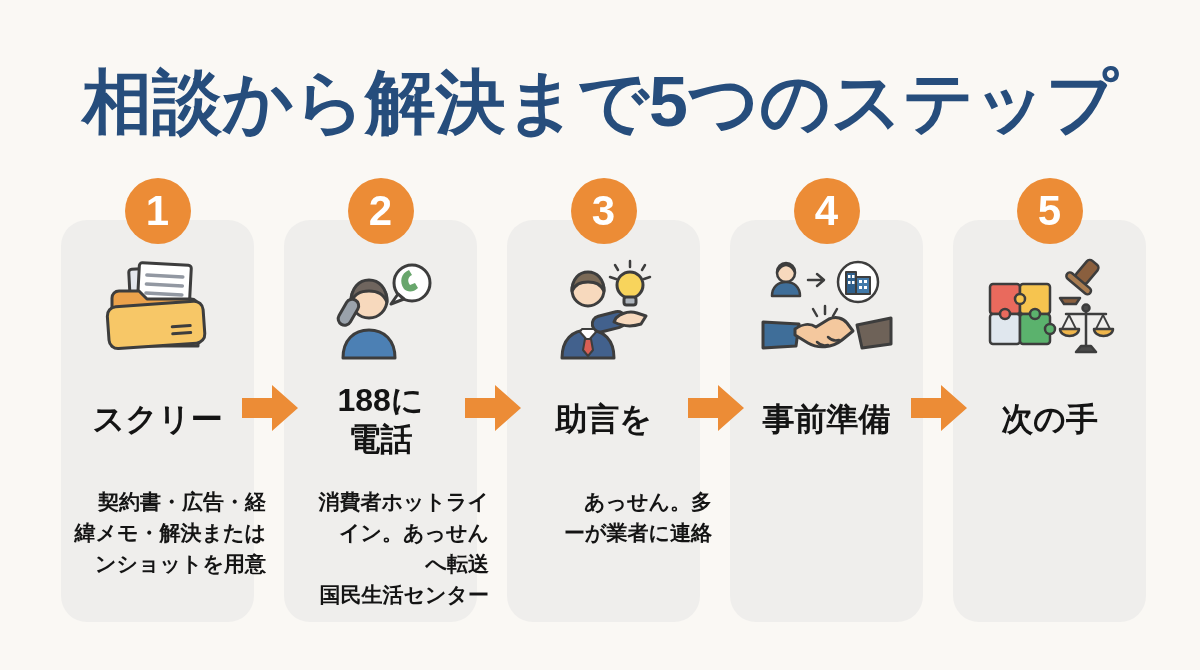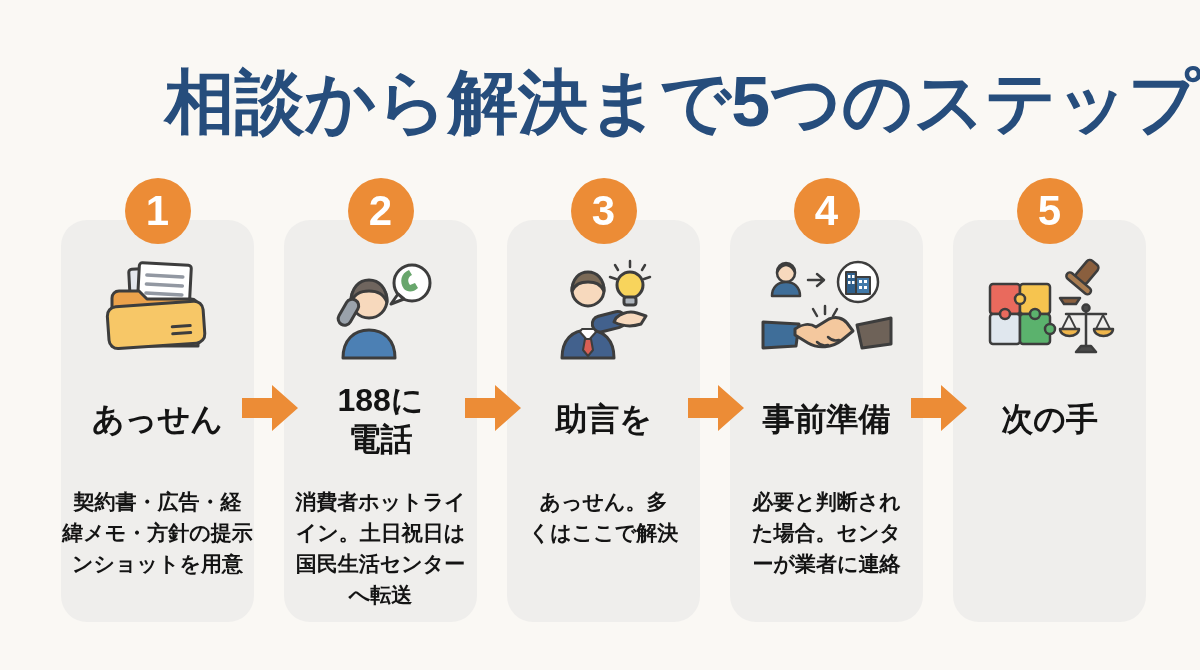--- a/index.html
+++ b/index.html
@@ -6,21 +6,21 @@
   html,body { width:1200px; height:670px; }
   body {
     position:relative; overflow:hidden;
     background:var(--page-bg,#faf8f4);
     font-family:"Liberation Sans","DejaVu Sans",sans-serif;
     color:var(--text,#141414);
   }
   .stage { position:absolute; inset:0; }
   .title {
     position:absolute; top:56px; left:0; width:1200px;
-    text-align:right; font-size:70px; line-height:92px;
+    text-align:center; font-size:70px; line-height:92px;
     font-weight:900; color:var(--navy,#264d7c); letter-spacing:0;
     white-space:nowrap;
   }
   .card {
     position:absolute; top:220px; width:193px; height:402px;
     background:var(--card-bg,#efeeec); border-radius:26px;
   }
   .badge {
     position:absolute; top:-42px; left:50%; transform:translateX(-50%);
     width:66px; height:66px; border-radius:50%;
@@ -33,22 +33,22 @@
     width:132px; height:110px;
     display:flex; align-items:center; justify-content:center;
   }
   .heading {
     position:absolute; top:152px; left:0; width:100%; height:96px;
     display:flex; flex-direction:column; align-items:center; justify-content:center;
     font-size:32px; font-weight:900; line-height:1.22; text-align:center;
     color:#141414; white-space:nowrap;
   }
   .desc {
-    position:absolute; top:266px; left:0; width:100%;
-    font-size:21px; font-weight:700; line-height:31px; text-align:center;
+    position:absolute; top:266px; left:12px; width:100%;
+    font-size:21px; font-weight:700; line-height:31px; text-align:right;
     color:#141414; white-space:nowrap;
   }
   .dline { display:block; }
   .arrow { position:absolute; top:385px; width:56px; height:46px; z-index:5; }
   .arrow polygon { fill:var(--accent,#ec8c36); }
 </style>
 </head>
 <body>
 
 <div class="stage">
@@ -75,25 +75,25 @@
           <path d="M20 40 c0-4 3-7 7-7 h20 l8 8 h44 c4 0 7 3 7 7 v40 h-86 z" fill="#eca24b"></path>
           <g transform="rotate(-4 63 66)">
             <rect x="16" y="46" width="96" height="42" rx="9" fill="#f7c767"></rect>
             <line x1="80" y1="70" x2="98" y2="70"></line>
             <line x1="80" y1="77" x2="98" y2="77"></line>
           </g>
         </g>
       </svg>
     </div>
     <h2 class="heading">
-      <span>あっせん</span>
+      <span>スクリー</span>
     </h2>
     <p class="desc">
       <span class="dline">契約書・広告・経</span>
-      <span class="dline">緯メモ・方針の提示</span>
+      <span class="dline">緯メモ・解決または</span>
       <span class="dline">ンショットを用意</span>
     </p>
   </section>
 
   <section class="card" style="left:284px">
     <div class="badge">
       <span>2</span>
     </div>
     <div class="icon-box">
       <svg viewBox="0 0 132 110" width="132" height="110" aria-hidden="true">
@@ -107,23 +107,23 @@
           <path d="M28 100 c0 -18 11 -28 26 -28 s26 10 26 28 z" fill="#4c80b4"></path>
         </g>
       </svg>
     </div>
     <h2 class="heading">
       <span>188に</span>
       <span>電話</span>
     </h2>
     <p class="desc">
       <span class="dline">消費者ホットライ</span>
-      <span class="dline">イン。土日祝日は</span>
+      <span class="dline">イン。あっせん</span>
+      <span class="dline">へ転送</span>
       <span class="dline">国民生活センター</span>
-      <span class="dline">へ転送</span>
     </p>
   </section>
 
   <section class="card" style="left:507px">
     <div class="badge">
       <span>3</span>
     </div>
     <div class="icon-box">
       <svg viewBox="0 0 132 110" width="132" height="110" aria-hidden="true">
         <g stroke="#3d3d3d" stroke-width="3" stroke-linejoin="round" stroke-linecap="round">
@@ -144,21 +144,21 @@
           <path d="M42 74 l8 9 8 -9 -2 -3 h-12 z" fill="#ffffff" stroke-width="2"></path>
           <path d="M47 81 h6 l2 11 -5 6 -5 -6 z" fill="#d95f55" stroke-width="2"></path>
         </g>
       </svg>
     </div>
     <h2 class="heading">
       <span>助言を</span>
     </h2>
     <p class="desc">
       <span class="dline">あっせん。多</span>
-      <span class="dline">くはここで解決</span>
+      <span class="dline">ーが業者に連絡</span>
     </p>
   </section>
 
   <section class="card" style="left:730px">
     <div class="badge">
       <span>4</span>
     </div>
     <div class="icon-box">
       <svg viewBox="0 0 132 110" width="132" height="110" aria-hidden="true">
         <g stroke="#3d3d3d" stroke-width="3" stroke-linejoin="round" stroke-linecap="round">
@@ -187,25 +187,20 @@
           <path d="M2 64 l36 2 -3 22 -33 2 z" fill="#3f6e99"></path>
           <path d="M130 60 l-34 7 5 23 29 -4 z" fill="#6e6258"></path>
           <path d="M34 71 c7 -5 15 -6 21 -2 l13 -8 c7 -3 14 -1 18 4 l6 8 -11 9 c-10 8 -24 9 -34 3 l-13 -8 z" fill="#f4c89e"></path>
           <path d="M56 84 q5 5 11 3 M67 79 q5 5 11 3" fill="none" stroke-width="2.5"></path>
         </g>
       </svg>
     </div>
     <h2 class="heading">
       <span>事前準備</span>
     </h2>
-    <p class="desc">
-      <span class="dline">必要と判断され</span>
-      <span class="dline">た場合。センタ</span>
-      <span class="dline">ーが業者に連絡</span>
-    </p>
   </section>
 
   <section class="card" style="left:953px">
     <div class="badge">
       <span>5</span>
     </div>
     <div class="icon-box">
       <svg viewBox="0 0 132 110" width="132" height="110" aria-hidden="true">
         <g stroke="#3d3d3d" stroke-width="2.5" stroke-linejoin="round" stroke-linecap="round">
           <rect x="6" y="26" width="30" height="30" rx="3" fill="#e96a5d"></rect>

